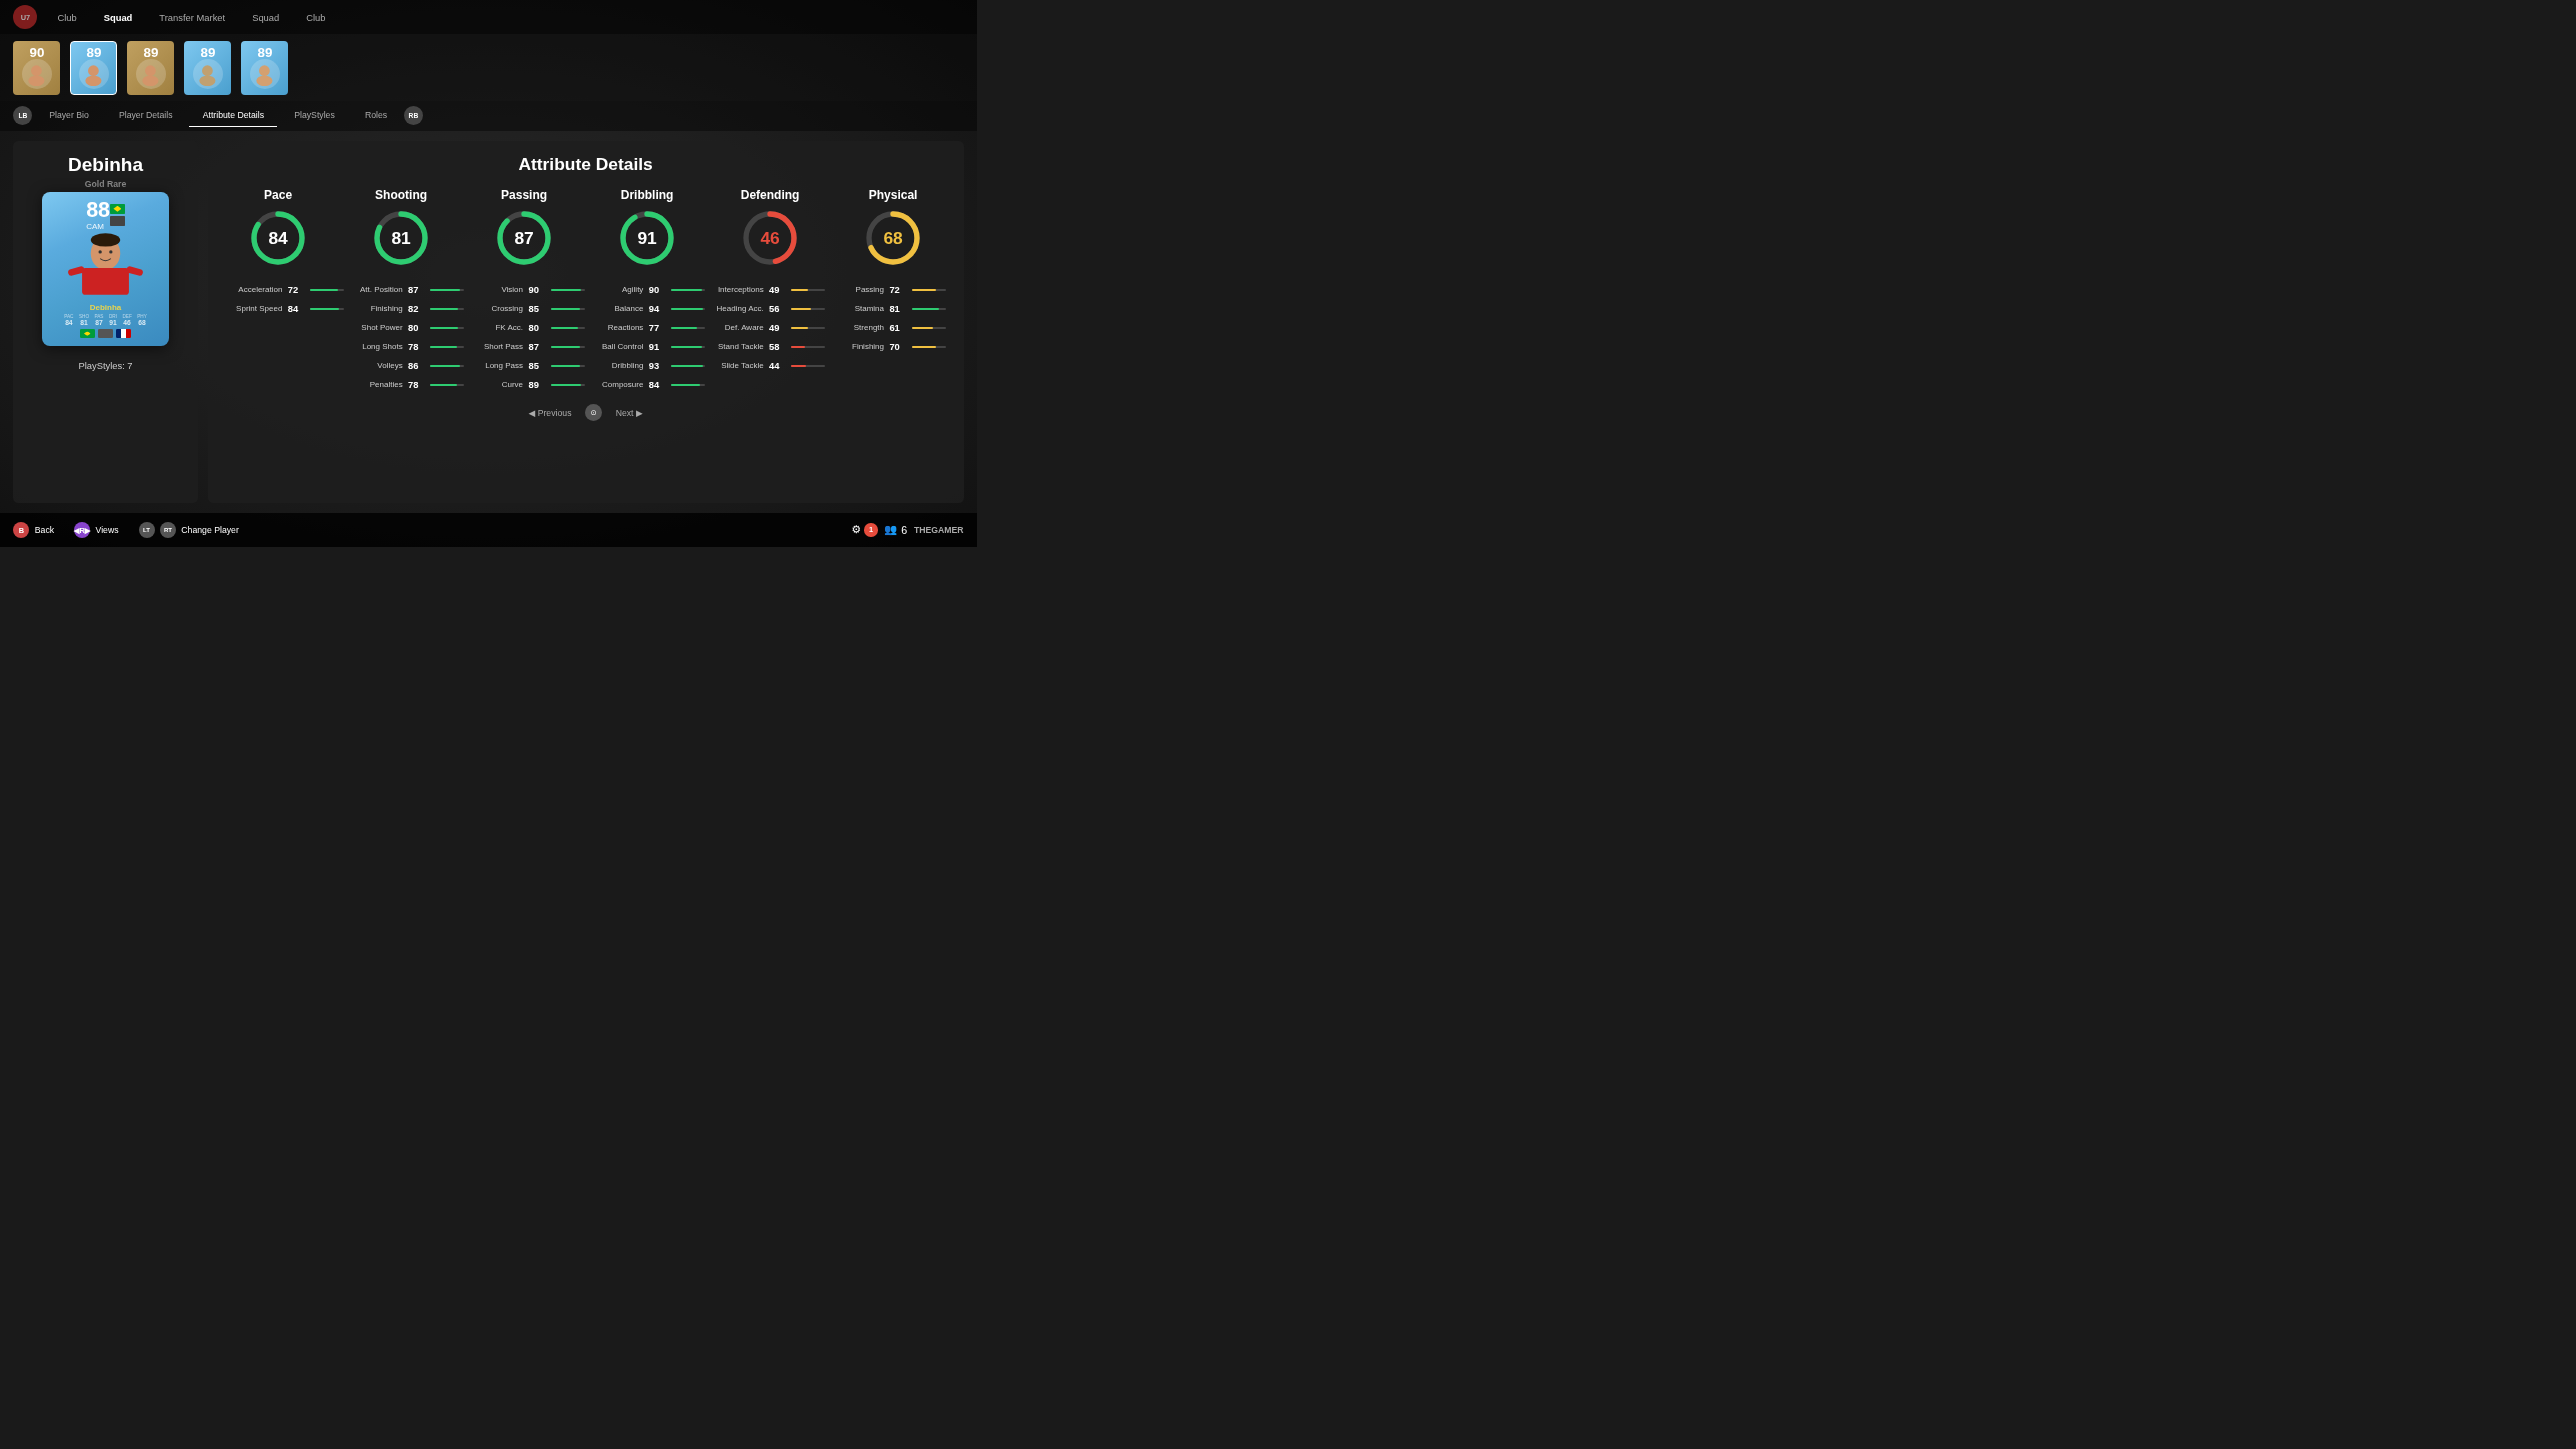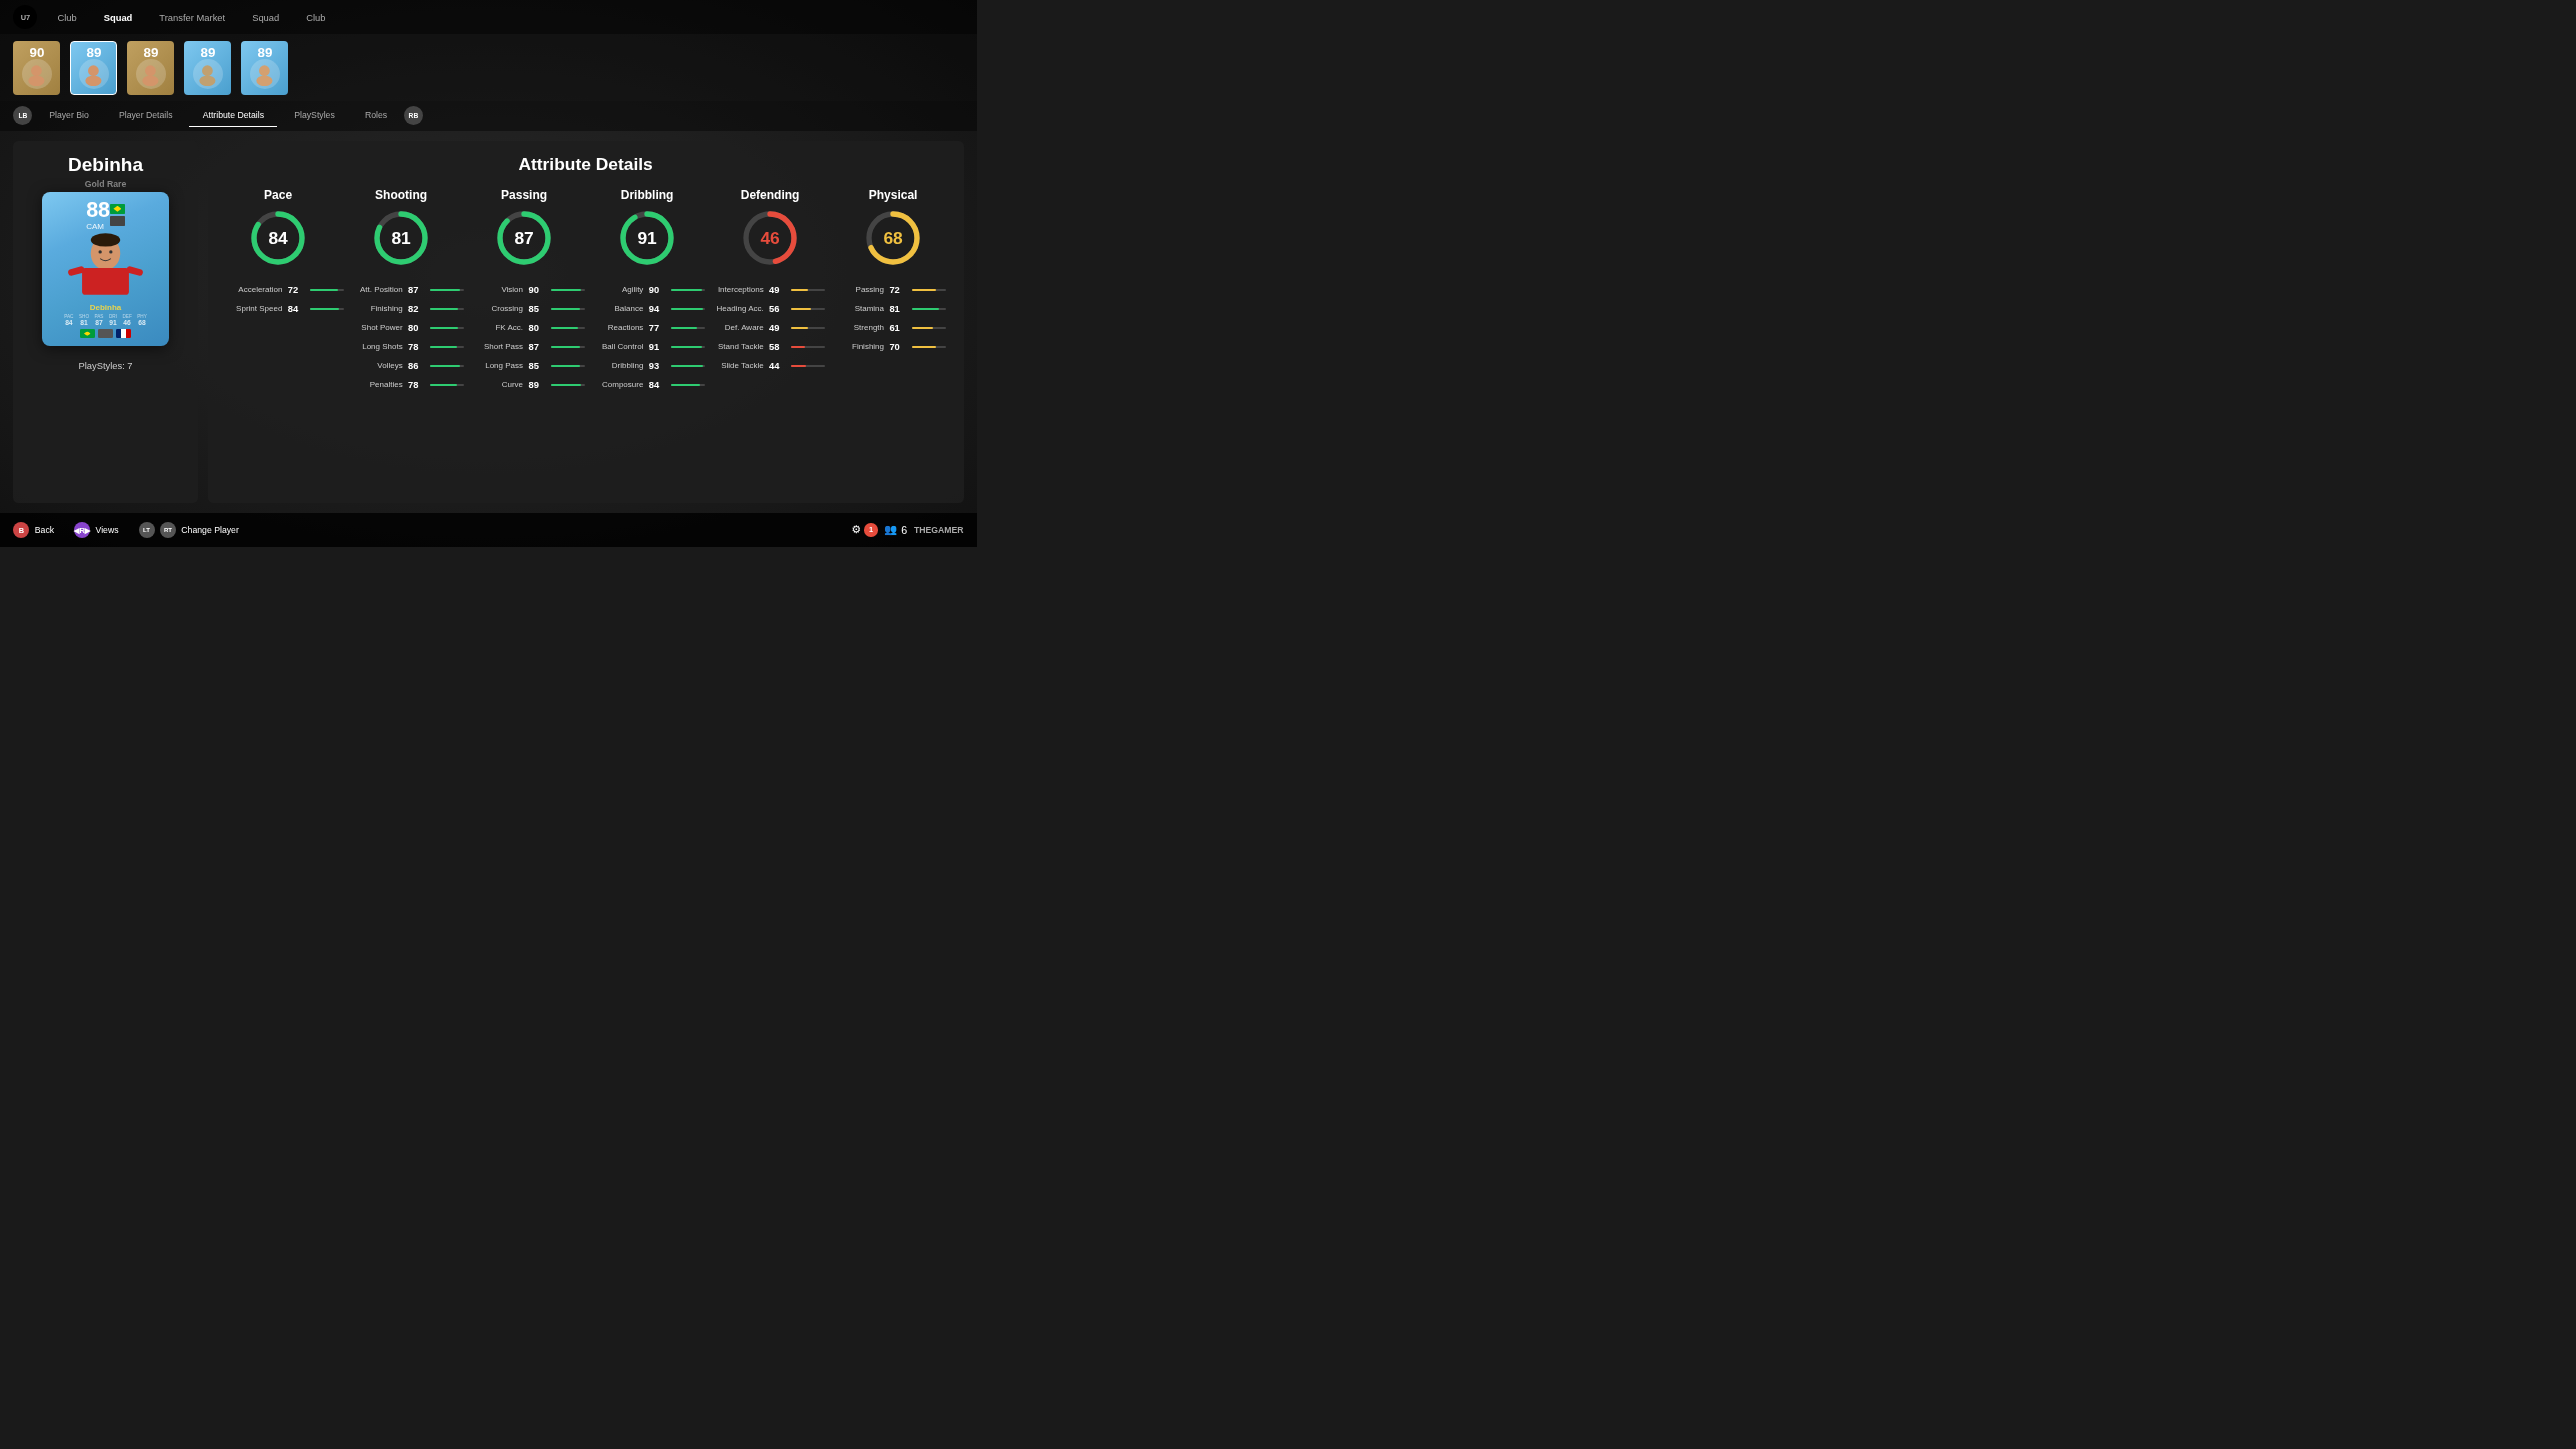--- a/index.html
+++ b/index.html
@@ -30,21 +30,21 @@
       align-items: center;
       padding: 5.4px 13.4px;
       background: rgba(0,0,0,0.6);
       height: 34px;
       gap: 20px;
     }
 
     .club-logo {
       width: 24px;
       height: 24px;
-      background: #000000;
+      background: #7f1d1d;
       border-radius: 50%;
       display: flex;
       align-items: center;
       justify-content: center;
       font-size: 7.4px;
       font-weight: bold;
       color: #aaa;
     }
 
     .top-nav {
@@ -939,20 +939,29 @@
           <span class="attr-label">Finishing</span>
           <span class="attr-value">70</span>
           <div class="attr-bar-container">
             <div class="attr-bar bar-yellow" style="width:70%"></div>
           </div>
         </div>
       </div>
 
     </div>
 
+    <div class="prev-next">
+      <div class="prev-next-btn">
+        ◀ <span>Previous</span>
+      </div>
+      <div class="nav-circle">⊙</div>
+      <div class="prev-next-btn">
+        <span>Next</span> ▶
+      </div>
+    </div>
   </div>
 </div>
 
 <div class="bottom-bar">
   <div class="bottom-btn">
     <div class="btn-circle btn-b">B</div>
     <span>Back</span>
   </div>
   <div class="bottom-btn">
     <div class="btn-circle btn-r">◀R▶</div>

